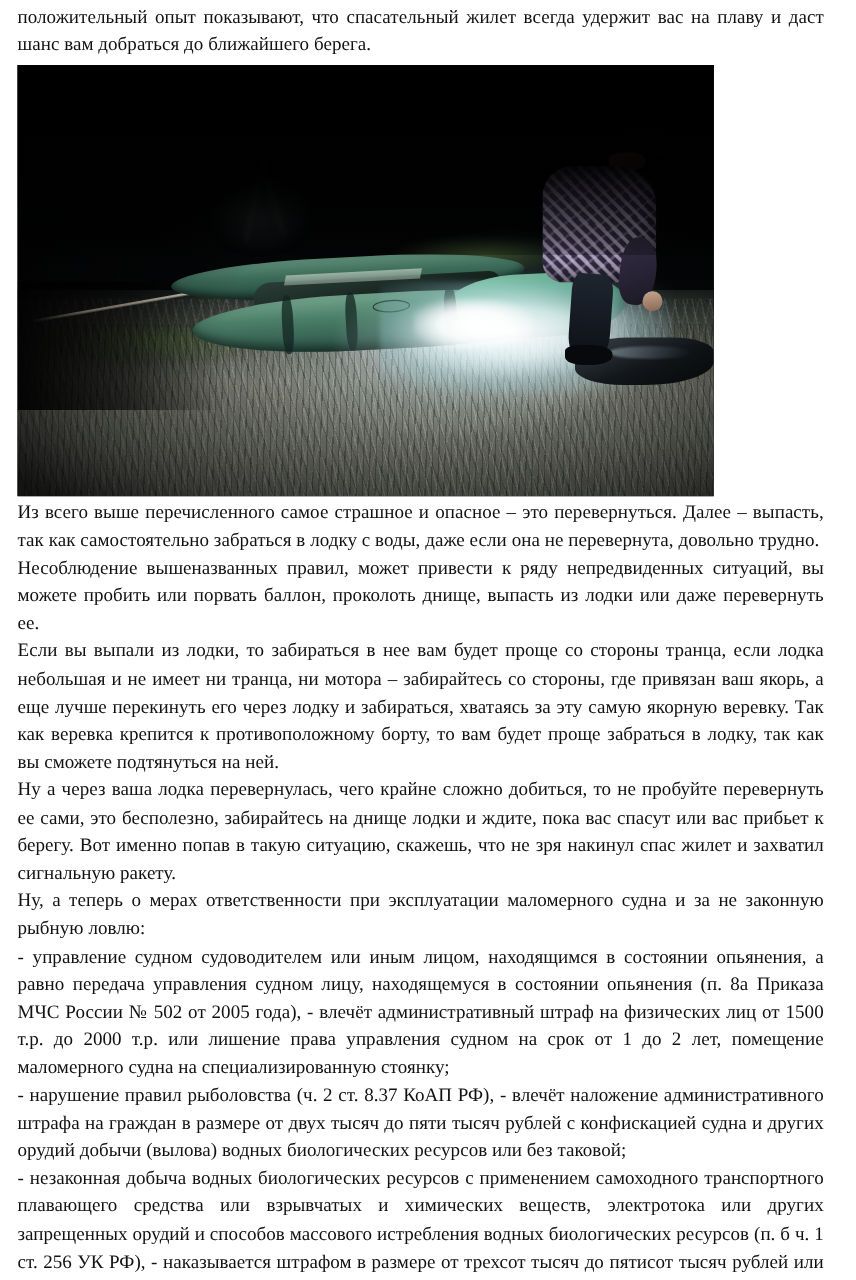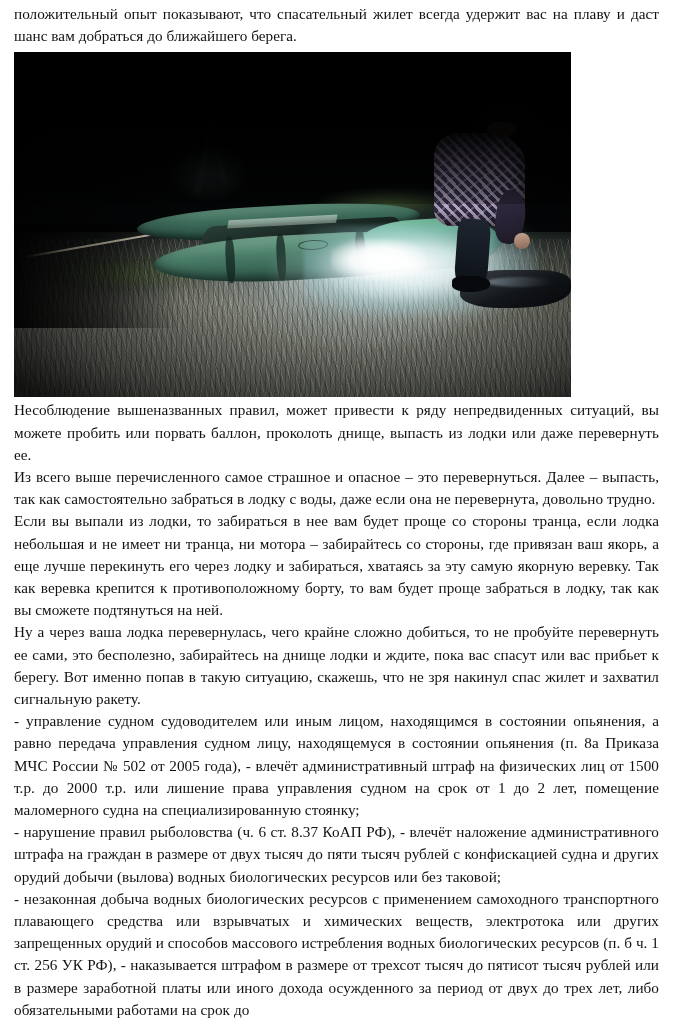--- a/index.html
+++ b/index.html
@@ -370,21 +370,22 @@
         <div class="p-hand"></div>
         <div class="p-leg"></div>
         <div class="p-boot"></div>
       </div>
 
       <div class="top-dark"></div>
       <div class="vignette"></div>
     </div>
   </figure>
 
+  <p class="doc-text">Из всего выше перечисленного самое страшное и опасное – это перевернуться. Далее – выпасть, так как самостоятельно забраться в лодку с воды, даже если она не перевернута, довольно трудно.</p>
   <p class="doc-text">Несоблюдение вышеназванных правил, может привести к ряду непредвиденных ситуаций, вы можете пробить или порвать баллон, проколоть днище, выпасть из лодки или даже перевернуть ее.</p>
-  <p class="doc-text">Из всего выше перечисленного самое страшное и опасное – это перевернуться. Далее – выпасть, так как самостоятельно забраться в лодку с воды, даже если она не перевернута, довольно трудно.</p>
   <p class="doc-text">Если вы выпали из лодки, то забираться в нее вам будет проще со стороны транца, если лодка небольшая и не имеет ни транца, ни мотора – забирайтесь со стороны, где привязан ваш якорь, а еще лучше перекинуть его через лодку и забираться, хватаясь за эту самую якорную веревку. Так как веревка крепится к противоположному борту, то вам будет проще забраться в лодку, так как вы сможете подтянуться на ней.</p>
   <p class="doc-text">Ну а через ваша лодка перевернулась, чего крайне сложно добиться, то не пробуйте перевернуть ее сами, это бесполезно, забирайтесь на днище лодки и ждите, пока вас спасут или вас прибьет к берегу. Вот именно попав в такую ситуацию, скажешь, что не зря накинул спас жилет и захватил сигнальную ракету.</p>
+  <p class="doc-text">Ну, а теперь о мерах ответственности при эксплуатации маломерного судна и за не законную рыбную ловлю:</p>
   <p class="doc-text">- управление судном судоводителем или иным лицом, находящимся в состоянии опьянения, а равно передача управления судном лицу, находящемуся в состоянии опьянения (п. 8а Приказа МЧС России № 502 от 2005 года), - влечёт административный штраф на физических лиц от 1500 т.р.  до 2000 т.р. или лишение права управления судном на срок от 1 до 2 лет, помещение маломерного судна на специализированную стоянку;</p>
-  <p class="doc-text">- нарушение правил рыболовства (ч. 6 ст. 8.37 КоАП РФ), - влечёт наложение административного штрафа на граждан в размере от двух тысяч до пяти тысяч рублей с конфискацией судна и других орудий добычи (вылова) водных биологических ресурсов или без таковой;</p>
+  <p class="doc-text">- нарушение правил рыболовства (ч. 2 ст. 8.37 КоАП РФ), - влечёт наложение административного штрафа на граждан в размере от двух тысяч до пяти тысяч рублей с конфискацией судна и других орудий добычи (вылова) водных биологических ресурсов или без таковой;</p>
   <p class="doc-text">- незаконная добыча водных биологических ресурсов с применением самоходного транспортного плавающего средства или взрывчатых и химических веществ, электротока или других запрещенных орудий и способов массового истребления водных биологических ресурсов   (п. б ч. 1 ст. 256 УК РФ), - наказывается штрафом в размере от трехсот тысяч до пятисот тысяч рублей или в размере заработной платы или иного дохода осужденного за период от двух до трех лет, либо обязательными работами на срок до</p>
 
 </div>
 
 </body></html>

